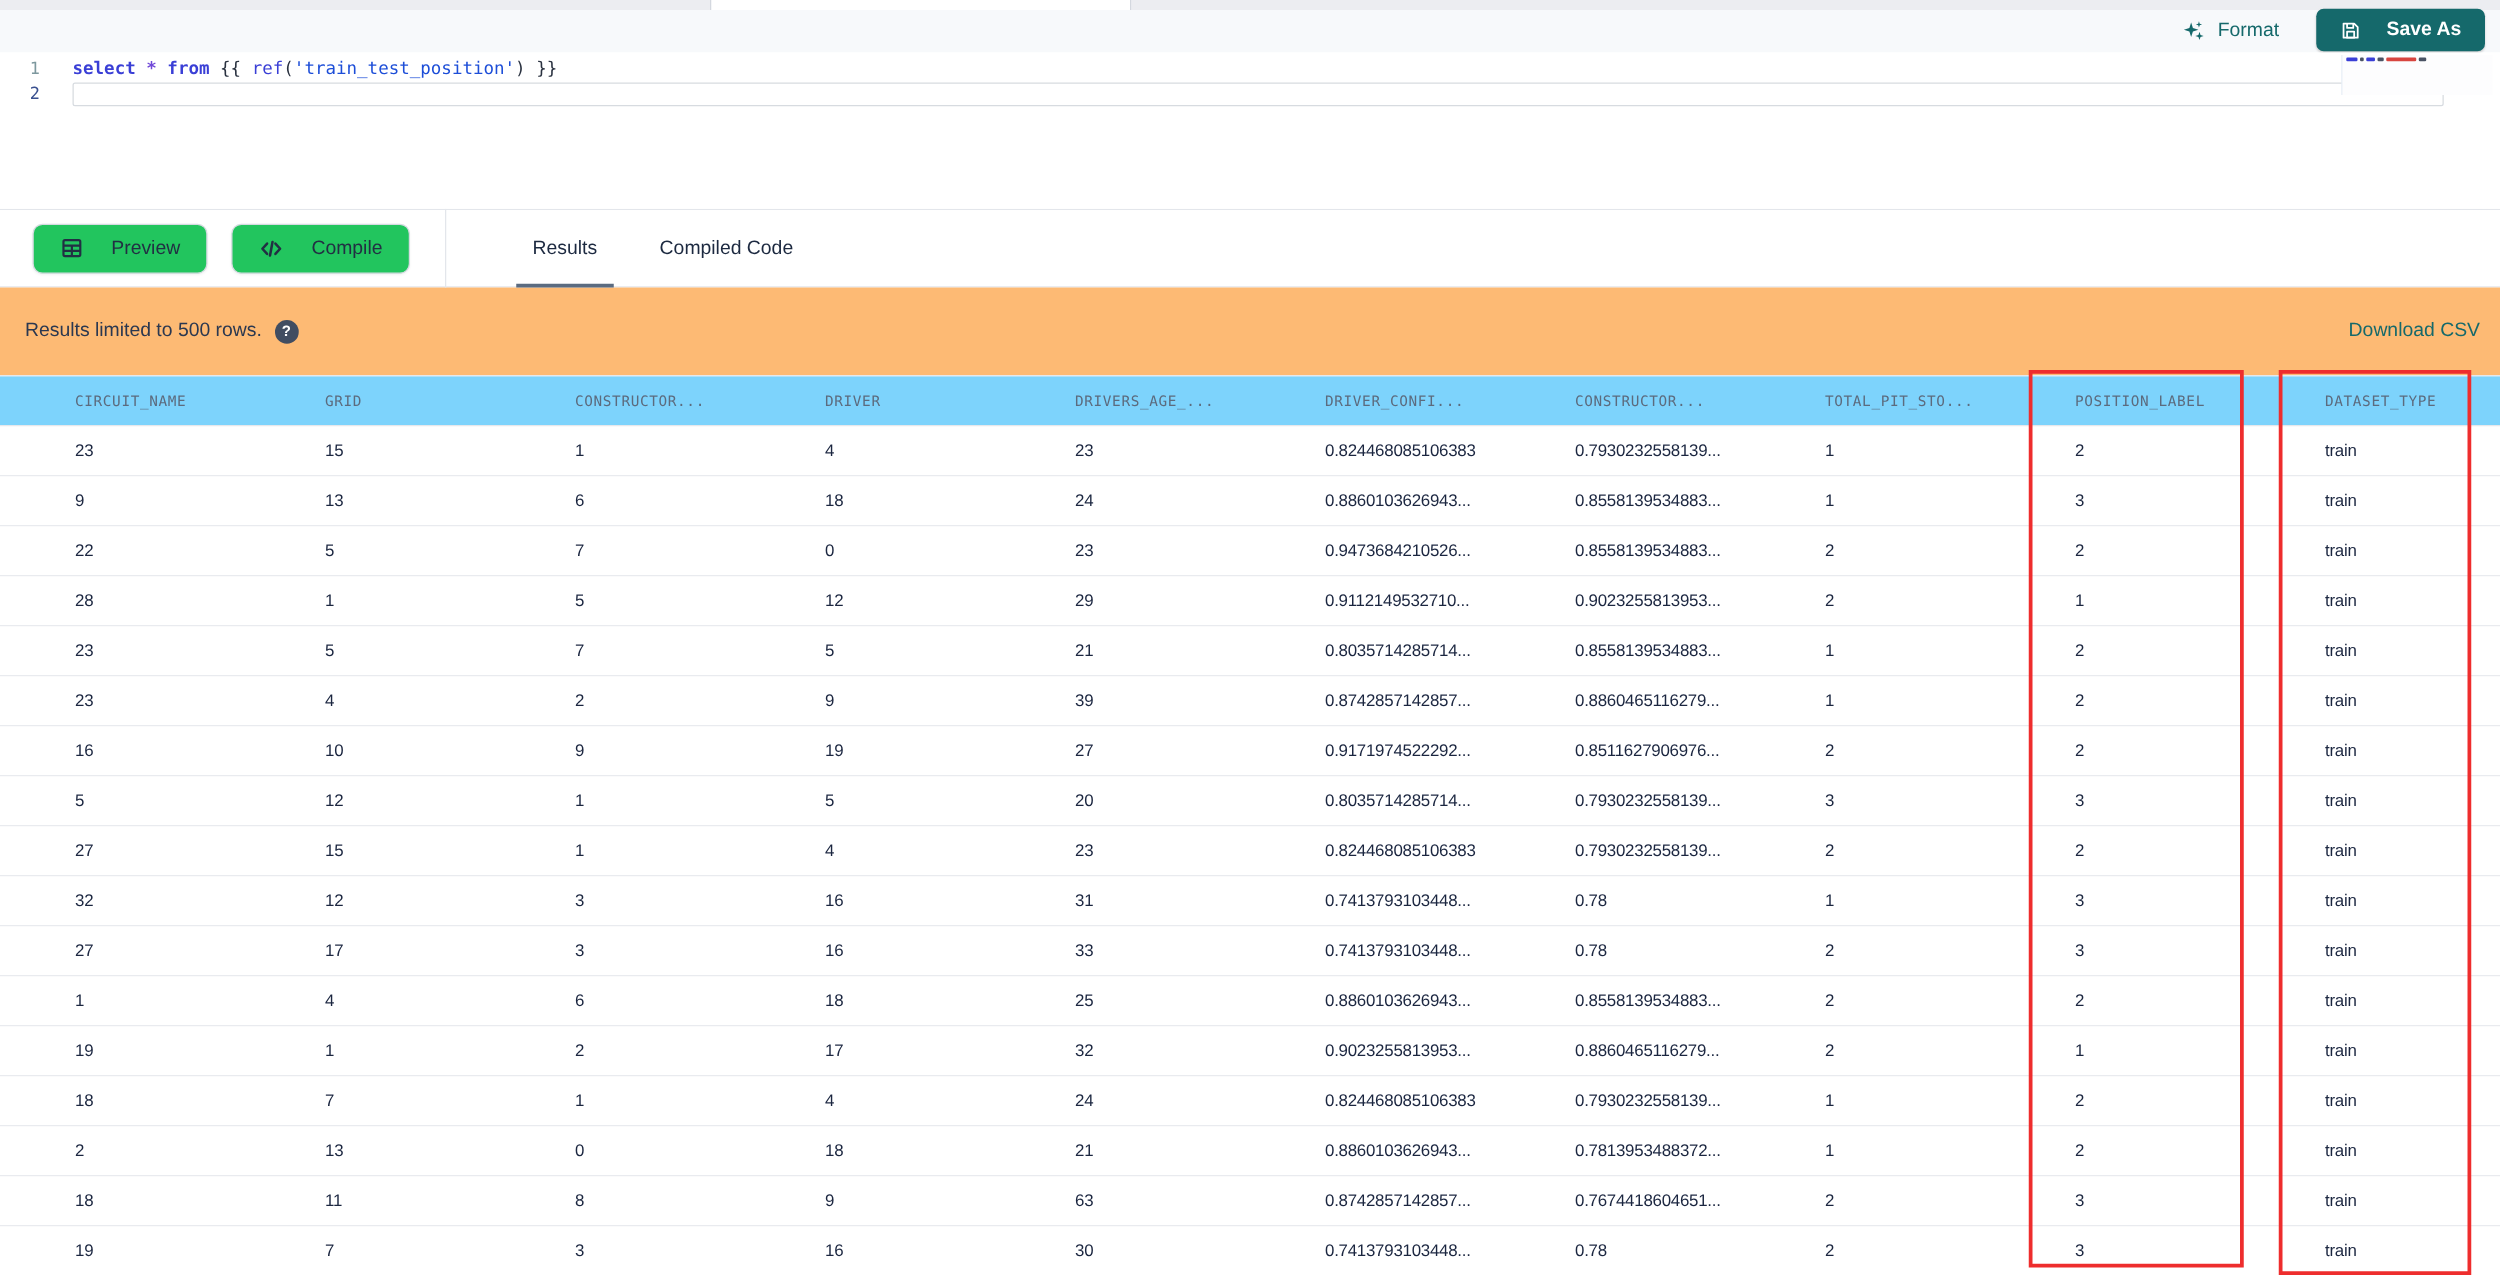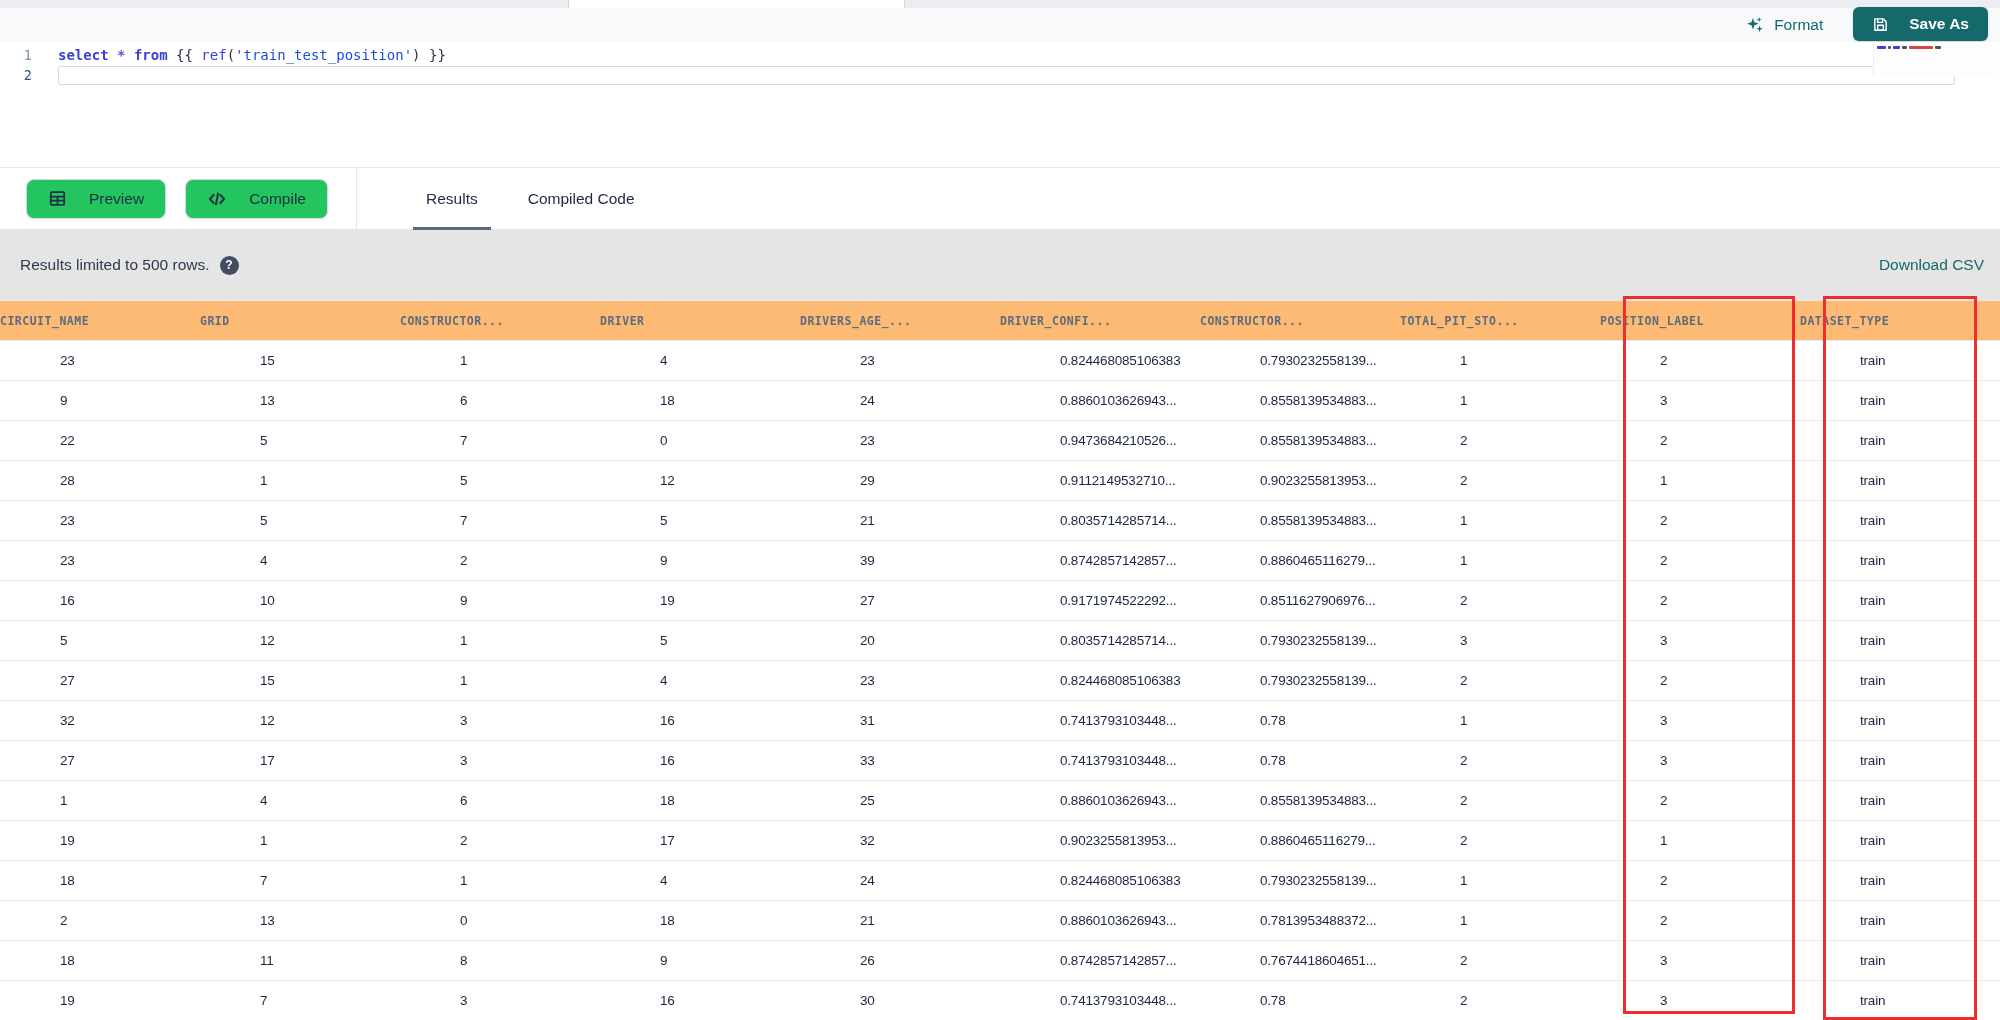--- a/index.html
+++ b/index.html
@@ -53,34 +53,34 @@
   .tool-btn + .tool-btn { margin-left:19px; }
   .vdivider { width:1px; height:63px; background:#e3e6eb; margin-left:28px; }
   .tabs { display:flex; margin-left:44px; height:63px; }
   .tab { position:relative; display:flex; align-items:center; padding:0 25px; font-size:15.5px;
          color:#1c2940; cursor:pointer; }
   .tab.active::after { content:""; position:absolute; left:12px; right:12px; bottom:0;
                        height:3px; background:#5b6b80; }
 
   
   .results-meta { height:70px; display:flex; align-items:center; justify-content:space-between;
-                  padding:0 16px 0 20px; background:#e5e5e5; }
+                  padding:0 16px 0 20px; background:#fdba74; }
   .meta-left { display:flex; align-items:center; gap:10px; font-size:15.5px; color:#2b3850; }
   .help-icon { width:19px; height:19px; border-radius:50%; background:#414d61; color:#fff;
                font-size:12px; font-weight:700; display:flex; align-items:center; justify-content:center;
                cursor:pointer; }
   .download-link { color:#15696b; font-size:15.5px; cursor:pointer; }
 
   
   .table-wrap { position:relative; }
   table { width:2000px; border-collapse:collapse; table-layout:fixed; }
   col { width:200px; }
-  th { height:40px; text-align:left; background:#fdba74;
+  th { height:40px; text-align:left; padding-left:60px; background:#7dd3fc;
        border-top:1px solid #e6e8ec; border-bottom:1px solid #e6e8ec;
-       font-family:"DejaVu Sans Mono", monospace; font-size:11.5px; font-weight:700;
+       font-family:"DejaVu Sans Mono", monospace; font-size:11.5px; font-weight:400;
        letter-spacing:.5px; color:#5c6b7e; white-space:nowrap; overflow:hidden; }
   td { height:40px; padding-left:60px; border-bottom:1px solid #e9ebef; font-size:13.5px;
        color:#1b2640; white-space:nowrap; overflow:hidden; letter-spacing:-0.2px; }
 
   
   .hl-box { position:absolute; border:3px solid #ee2d2d; pointer-events:none; }
   .hl-box.pos { left:1623px; top:-4px; width:172px; height:718px; }
   .hl-box.dst { left:1823px; top:-4px; width:154px; height:724px; }
 
   
@@ -383,21 +383,21 @@
             <td>0.7813953488372...</td>
             <td>1</td>
             <td>2</td>
             <td>train</td>
           </tr>
           <tr>
             <td>18</td>
             <td>11</td>
             <td>8</td>
             <td>9</td>
-            <td>26</td>
+            <td>63</td>
             <td>0.8742857142857...</td>
             <td>0.7674418604651...</td>
             <td>2</td>
             <td>3</td>
             <td>train</td>
           </tr>
           <tr>
             <td>19</td>
             <td>7</td>
             <td>3</td>

